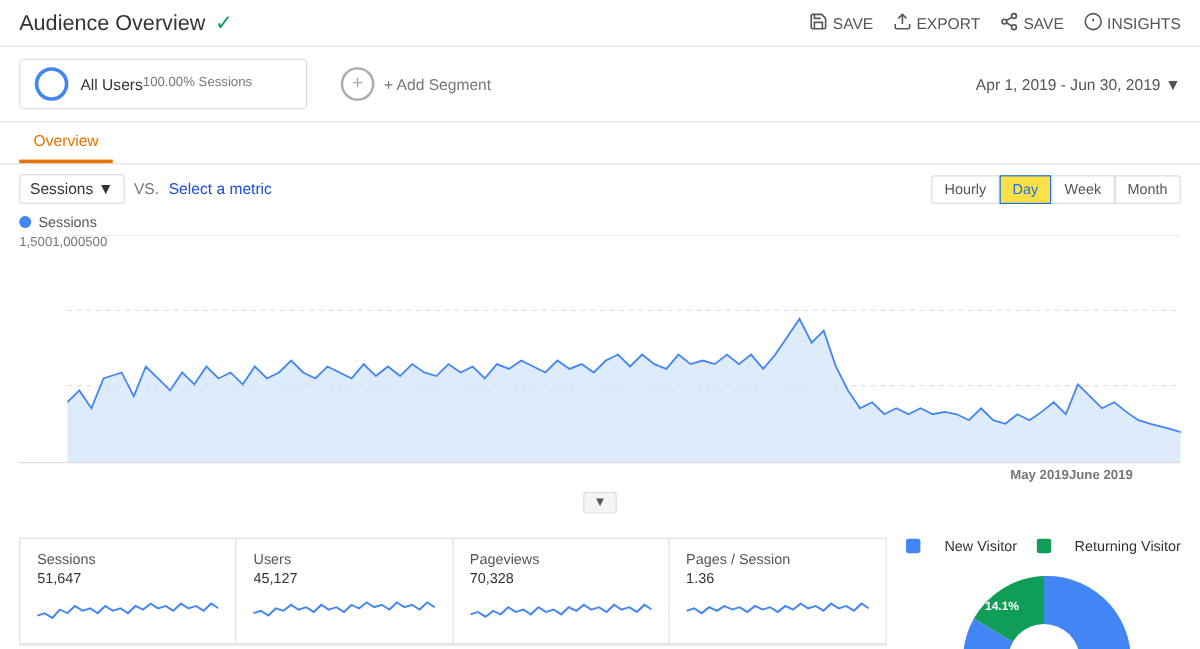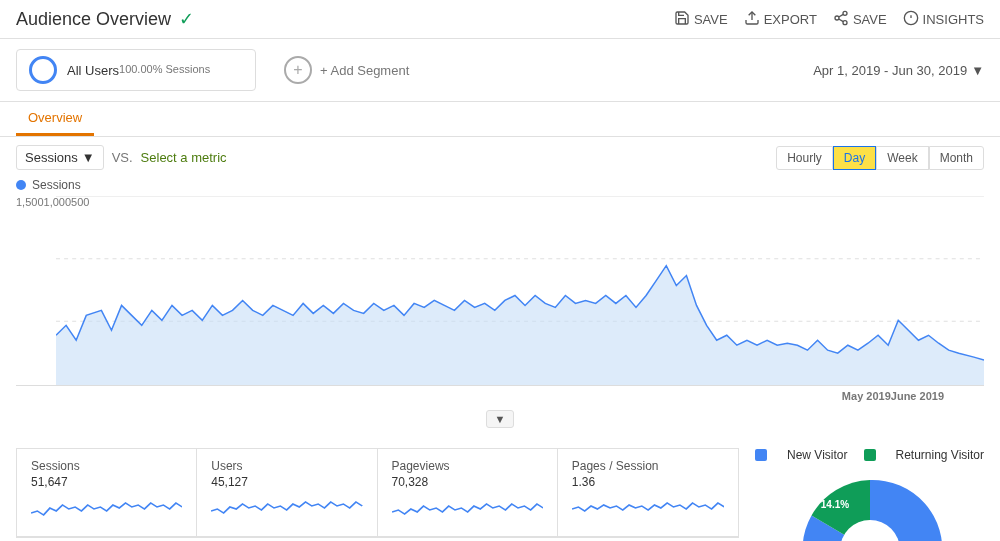--- a/index.html
+++ b/index.html
@@ -28,21 +28,21 @@
     
     .tabs { padding: 0 16px; border-bottom: 1px solid #e0e0e0; }
     .tab { display: inline-block; padding: 8px 12px; font-size: 13px; cursor: pointer; color: #555; border-bottom: 3px solid transparent; }
     .tab.active { color: #e37400; border-bottom: 3px solid #e37400; font-weight: 500; }
 
     
     .chart-controls { display: flex; align-items: center; justify-content: space-between; padding: 8px 16px; }
     .metric-selector { display: flex; align-items: center; gap: 8px; }
     .metric-dropdown { display: flex; align-items: center; gap: 4px; border: 1px solid #ddd; border-radius: 3px; padding: 4px 8px; cursor: pointer; font-size: 13px; }
     .vs-text { color: #777; font-size: 13px; }
-    .select-metric { color: #4d7c0f; font-size: 13px; cursor: pointer; }
+    .select-metric { color: #1d4ed8; font-size: 13px; cursor: pointer; }
     .time-buttons { display: flex; gap: 0; }
     .time-btn { padding: 4px 10px; border: 1px solid #ddd; background: #fff; font-size: 12px; cursor: pointer; color: #555; }
     .time-btn:first-child { border-radius: 3px 0 0 3px; }
     .time-btn:last-child { border-radius: 0 3px 3px 0; }
     .time-btn.active { background: #fde047; color: #1a73e8; border-color: #1a73e8; font-weight: 500; }
 
     
     .chart-area { padding: 0 16px; position: relative; }
     .chart-legend { display: flex; align-items: center; gap: 6px; font-size: 12px; color: #555; margin-bottom: 4px; }
     .legend-dot { width: 10px; height: 10px; border-radius: 50%; background: #4285f4; display: inline-block; }

